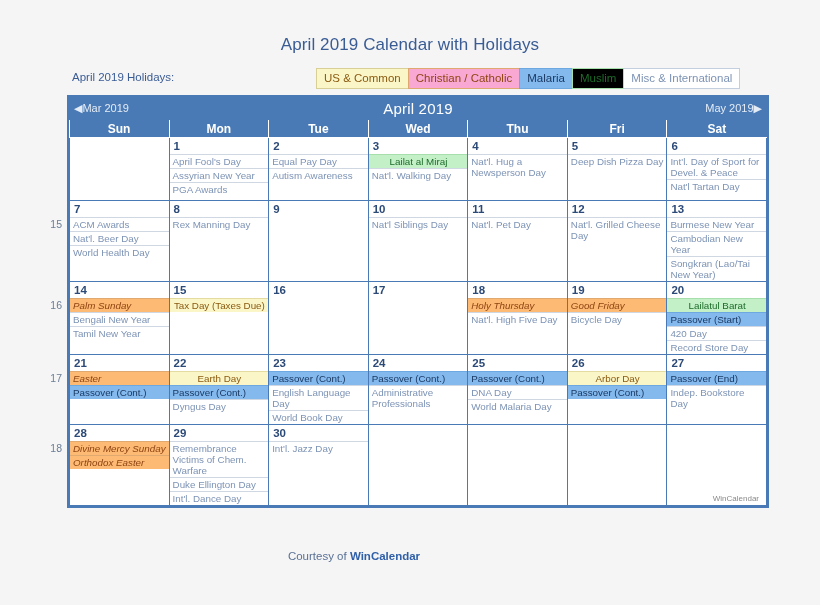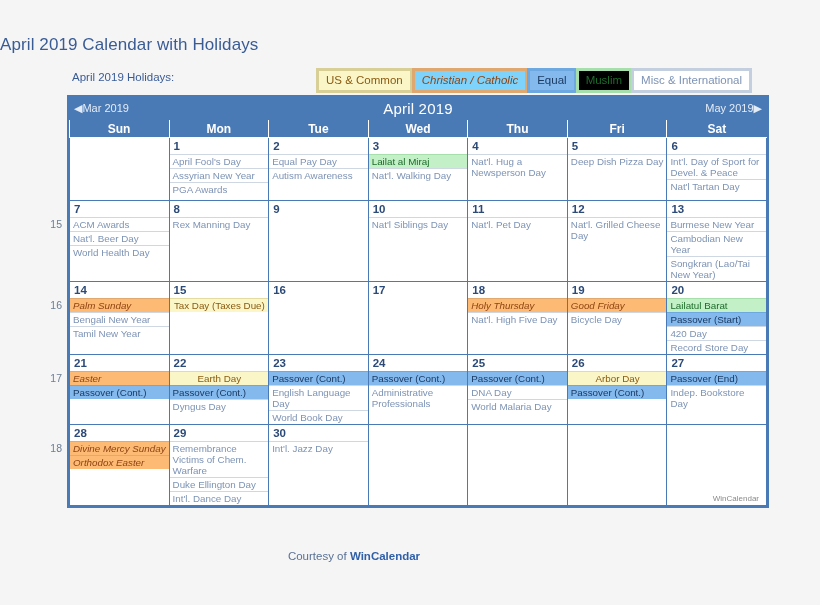--- a/index.html
+++ b/index.html
@@ -14,20 +14,21 @@
     overflow: hidden;
   }
   .page {
     position: relative;
     width: 820px;
     height: 605px;
   }
 
   
   .title {
+    text-align: center;
     font-size: 17px;
     color: #3a5c95;
     padding-top: 35px;
     letter-spacing: 0.1px;
   }
 
   
   .legend-row {
     position: absolute;
     left: 0;
@@ -46,21 +47,21 @@
   }
   .legend-boxes {
     position: absolute;
     left: 316px;
     top: 0px;
     display: flex;
   }
   .legend-box {
     font-size: 11.5px;
     padding: 2px 7px 3px 7px;
-    border: 3px solid #7f1d1d;
+    border: 1px solid #7f1d1d;
     margin-right: -1px;
     line-height: 14px;
     white-space: nowrap;
   }
 
   
   .cal-wrap {
     position: absolute;
     left: 67px;
     top: 95px;
@@ -138,21 +139,21 @@
     line-height: 11px;
     padding: 1px 2px 1px 3px;
     color: #7d93b5;
     border-top: 1px solid #cfd7e2;
     white-space: normal;
     word-wrap: break-word;
   }
   .ev.us      { background:#fbf6c8; color:#8a5a10; border-top:1px solid #e3dba0;text-align:center; }
   .ev.chr     { background:#fdba74; color:#8f4412; border-top:1px solid #e0a970;font-style:italic; }
   .ev.jew     { background:#84b9ee; color:#1b3a63; border-top:1px solid #6ea8e0; }
-  .ev.mus     { background:#c4f0c8; color:#1d6b2a; border-top:1px solid #a6dfac; }
+  .ev.mus     { background:#c4f0c8; color:#1d6b2a; border-top:1px solid #a6dfac;text-align:center; }
   .ev.misc    { }
 
   
   .weeknums {
     position: absolute;
     left: 24px;
     top: 95px;
     width: 42px;
   }
   .wknum {
@@ -187,22 +188,22 @@
 <body>
 
 <div class="page">
 
   <div class="title">April 2019 Calendar with Holidays</div>
 
   <div class="legend-row">
     <div class="legend-label">April 2019 Holidays:</div>
     <div class="legend-boxes" id="legend-boxes">
         <div class="legend-box" style="background: rgb(251, 246, 200); color: rgb(138, 90, 16); border-color: rgb(216, 207, 150);">US &amp; Common</div>
-        <div class="legend-box" style="background: #7dd3fc; color: rgb(143, 68, 18); border-color: rgb(223, 168, 113); font-style: italic;">Christian / Catholic</div>
-        <div class="legend-box" style="background: rgb(132, 185, 238); color: rgb(27, 58, 99); border-color: rgb(110, 168, 224);">Equal</div>
+        <div class="legend-box" style="background: #f9a8d4; color: rgb(143, 68, 18); border-color: rgb(223, 168, 113);">Christian / Catholic</div>
+        <div class="legend-box" style="background: rgb(132, 185, 238); color: rgb(27, 58, 99); border-color: rgb(110, 168, 224);">Malaria</div>
         <div class="legend-box" style="background: #000000; color: rgb(29, 107, 42); border-color: rgb(166, 223, 172);">Muslim</div>
         <div class="legend-box" style="background: rgb(255, 255, 255); color: rgb(125, 147, 181); border-color: rgb(195, 207, 222);">Misc &amp; International</div>
       </div>
   </div>
 
   <div class="weeknums" id="weeknums">
       <div class="wknum" style="top: 123px;">15</div>
       <div class="wknum" style="top: 204px;">16</div>
       <div class="wknum" style="top: 277px;">17</div>
       <div class="wknum" style="top: 347px;">18</div>

